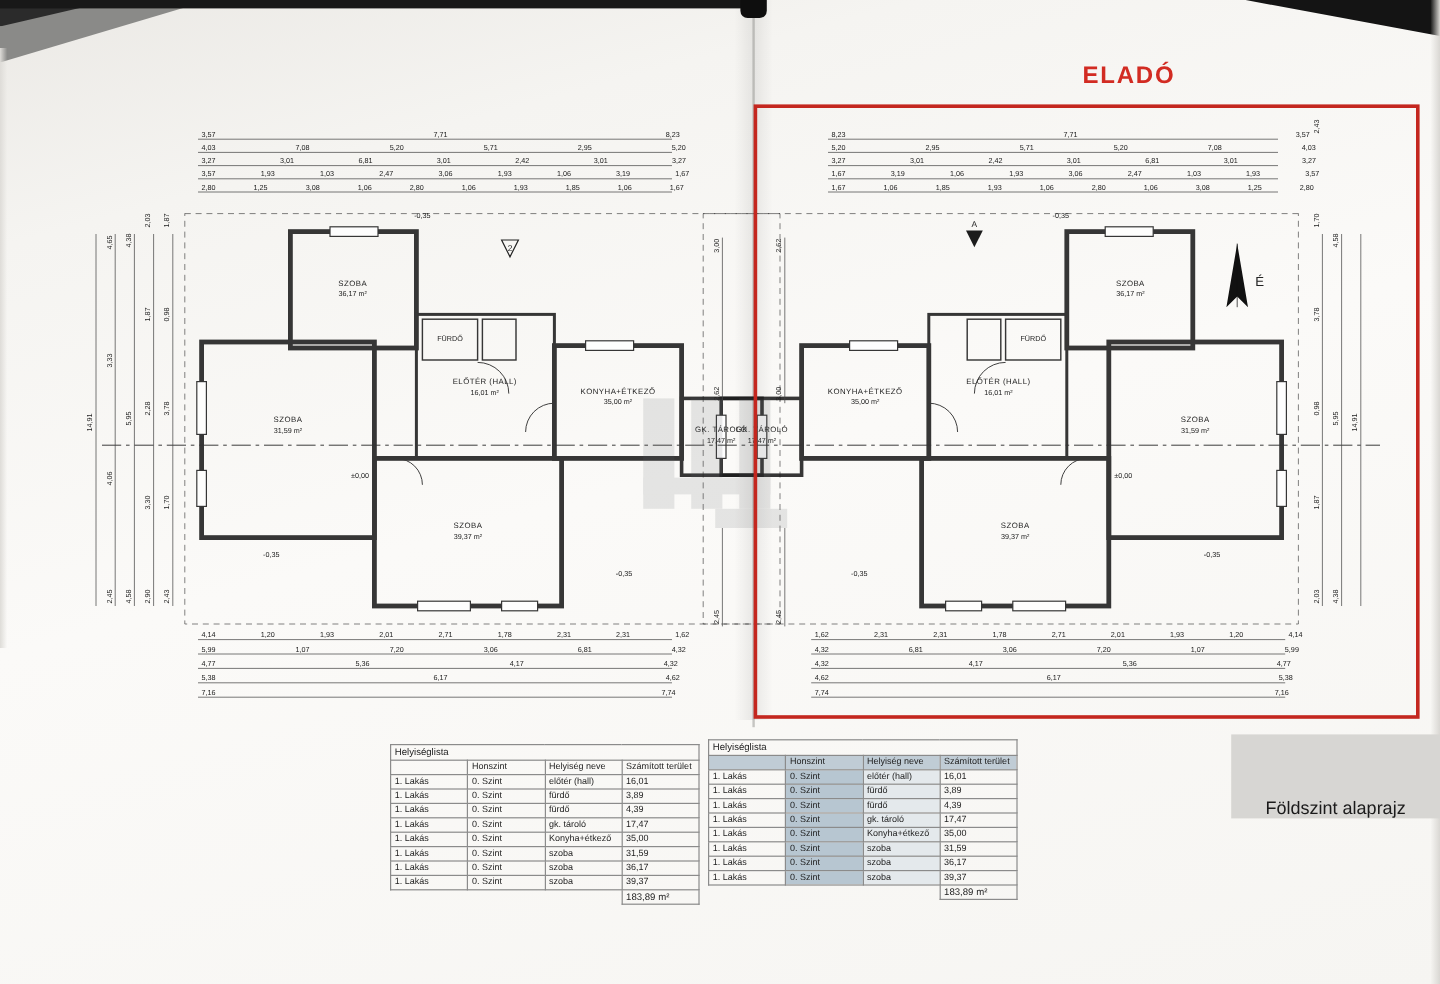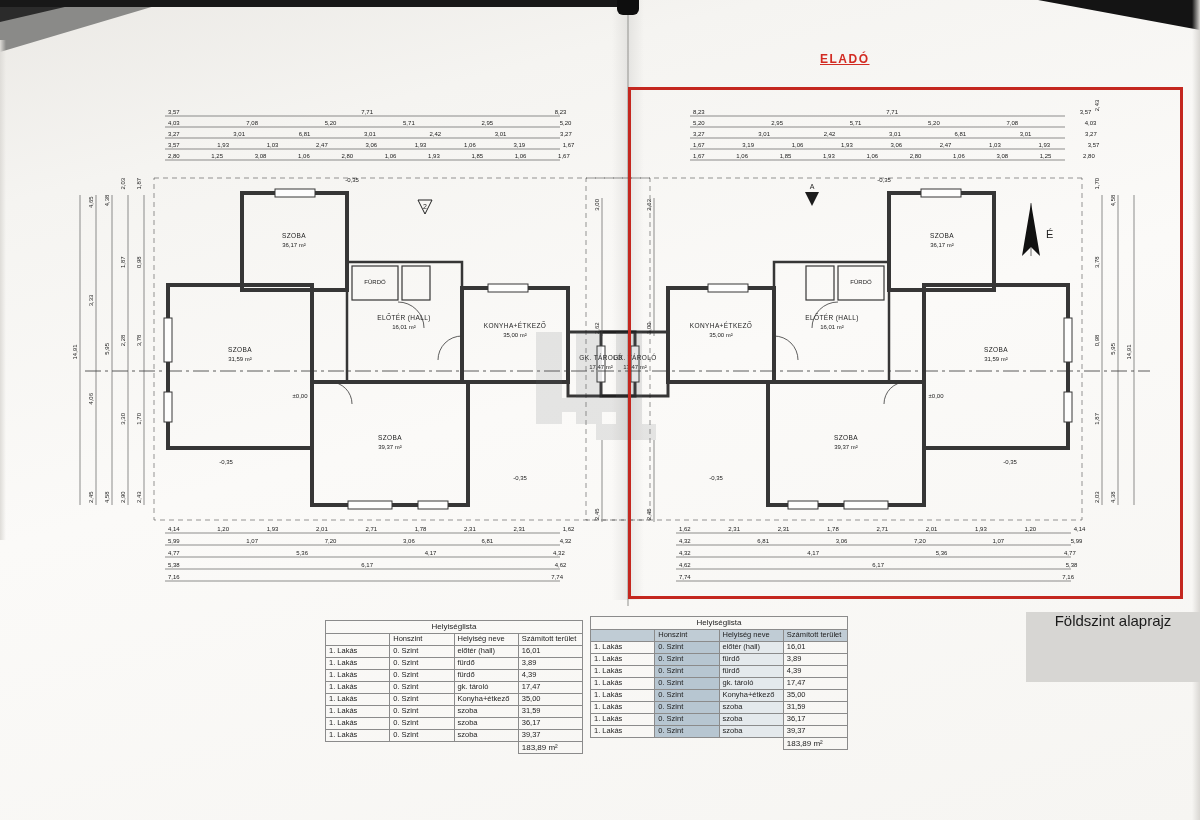--- a/index.html
+++ b/index.html
@@ -17,24 +17,24 @@
              clip-path:polygon(0 0,100% 0,100% 100%);}
   .fold-line{position:absolute;left:627px;top:0;width:2px;height:606px;background:#9b9b98;opacity:.55;}
   .fold-shadow{position:absolute;left:612px;top:0;width:32px;height:600px;
              background:linear-gradient(to right,rgba(0,0,0,0),rgba(0,0,0,.07),rgba(0,0,0,0));}
   .fold-dark{position:absolute;left:617px;top:0;width:22px;height:15px;background:#0e0e0e;border-radius:0 0 6px 6px;}
   .edge-right{position:absolute;right:0;top:0;width:8px;height:100%;
              background:linear-gradient(to left,#d9d7d3,rgba(0,0,0,0));}
   .edge-left{position:absolute;left:0;top:40px;width:6px;height:500px;
              background:linear-gradient(to right,#dedcd8,rgba(0,0,0,0));}
 
-  .eladolabel{position:absolute;left:820px;top:52px;color:#d22b22;font-size:12px;font-weight:bold;letter-spacing:1.5px;text-decoration:underline;}
+  .eladolabel{position:absolute;left:902px;top:52px;color:#d22b22;font-size:20px;font-weight:bold;letter-spacing:1.5px;}
   .redbox{position:absolute;left:628px;top:87px;width:555px;height:512px;border:3px solid #c4271f;box-sizing:border-box;}
   .caption{position:absolute;left:1026px;top:612px;width:174px;height:70px;background:#d7d6d3;
-           display:flex;align-items:flex-start;justify-content:center;font-size:15px;color:#1b1b1b;}
+           display:flex;align-items:flex-end;justify-content:center;font-size:15px;color:#1b1b1b;}
 
   
   svg.plan{position:absolute;left:0;top:0;}
   svg.plan text{font-family:"Liberation Sans",sans-serif;fill:#222;}
   .dim{font-size:6px;fill:#333;white-space:pre;}
   .rlabel{font-size:6.5px;letter-spacing:.4px;fill:#111;text-anchor:middle;}
   .rarea{font-size:6px;fill:#222;text-anchor:middle;}
   .elev{font-size:6px;fill:#222;text-anchor:middle;}
   .marker{font-size:7px;text-anchor:middle;fill:#111;}
   .north-label{font-size:11px;fill:#111;}
@@ -42,21 +42,21 @@
   .ws85{word-spacing:85px}.ws110{word-spacing:110px}.ws115{word-spacing:115px}.ws135{word-spacing:135px}
   .ws180{word-spacing:180px}.ws370{word-spacing:370px}
 
   
   .rtable{position:absolute;}
   .rtable.left{left:325px;top:620px;width:258px;}
   .rtable.right{left:590px;top:616px;width:258px;}
   .rtable table{border-collapse:collapse;width:100%;table-layout:fixed;}
   .rtable th,.rtable td{border:1px solid #8b8b8b;font-weight:normal;font-size:7.5px;line-height:1.15;
         padding:1px 3px;height:9px;overflow:hidden;white-space:nowrap;text-align:left;color:#1d1d1d;}
-  .rtable th.title{font-size:8px;text-align:center;height:10px;margin-top:44px;}
+  .rtable th.title{font-size:8px;text-align:left;height:10px;margin-top:44px;}
   .c-unit{width:50px}.c-floor{width:46px}.c-room{width:84px}.c-area{width:70px}
   .rtable tfoot td.nob{border:none;background:transparent;}
   .rtable tfoot td.total{font-size:8px;margin-top:44px;}
   .rtable.right thead tr.cols th{background:#c0ccd5;}
   .rtable.right td.c-floor{background:#b7c6d1;}
   .rtable.right td.c-room{background:#e4e9ec;}
 </style>
 </head>
 <body>
 

